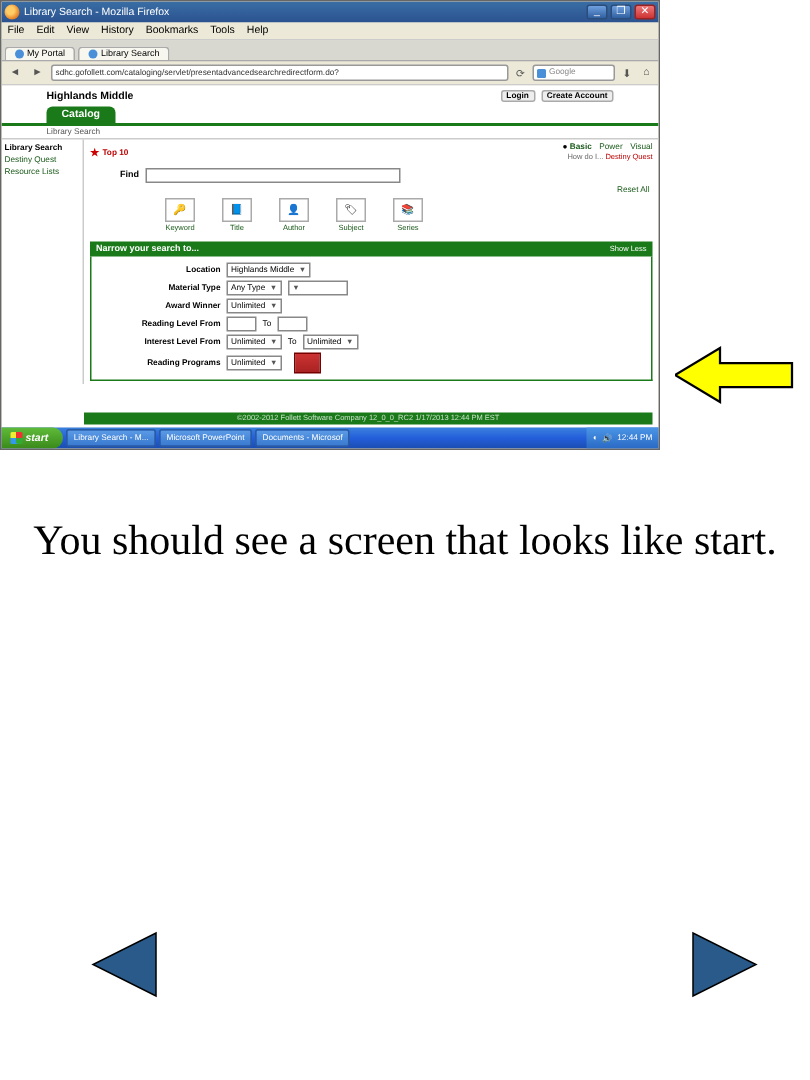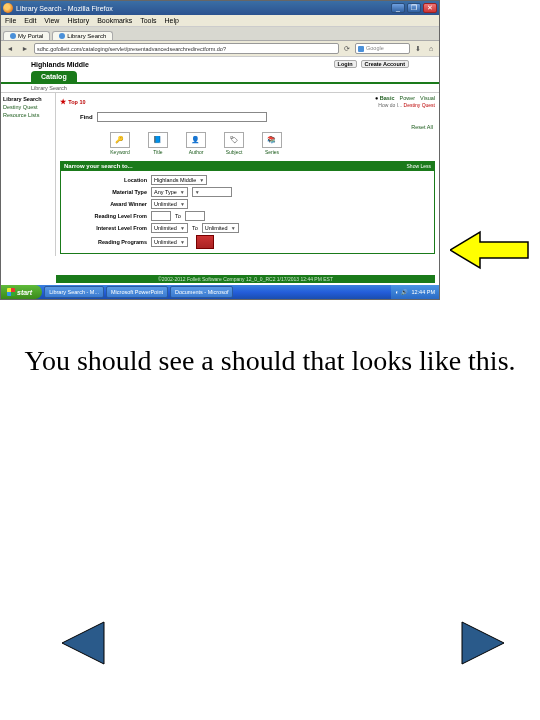--- a/index.html
+++ b/index.html
@@ -439,21 +439,21 @@
     </div>
   </div>
 </div>
 
 <div class="big-arrow">
   <svg width="80" height="40" viewBox="0 0 80 40">
     <polygon points="0,20 30,2 30,12 78,12 78,28 30,28 30,38" fill="#ffff00" stroke="#000" stroke-width="1.5"></polygon>
   </svg>
 </div>
 
-<div class="caption">You should see a should that looks like this.</div>
+<div class="caption">You should see a screen that looks like start.</div>
 
 <div class="nav-tri prev">
   <svg width="46" height="46" viewBox="0 0 46 46">
     <polygon points="44,2 44,44 2,23" fill="#2a5a8a" stroke="#000" stroke-width="1"></polygon>
   </svg>
 </div>
 
 <div class="nav-tri next">
   <svg width="46" height="46" viewBox="0 0 46 46">
     <polygon points="2,2 2,44 44,23" fill="#2a5a8a" stroke="#000" stroke-width="1"></polygon>

